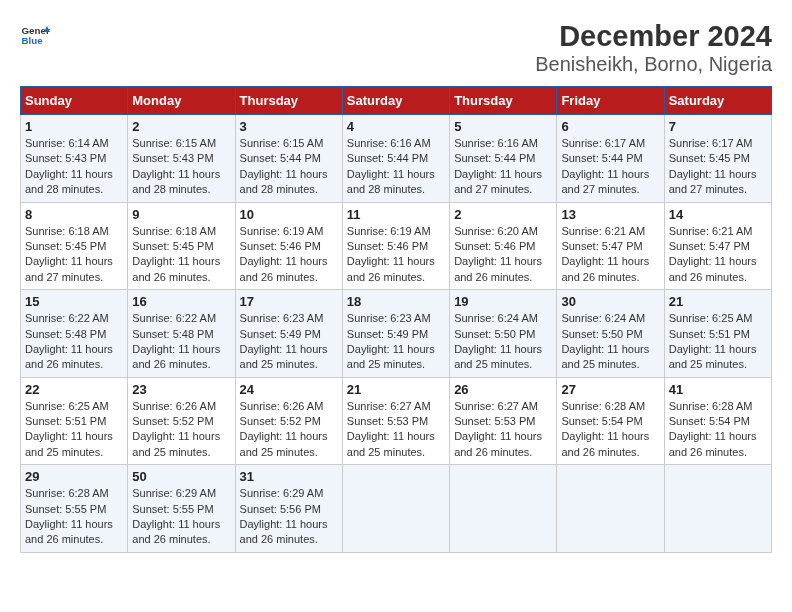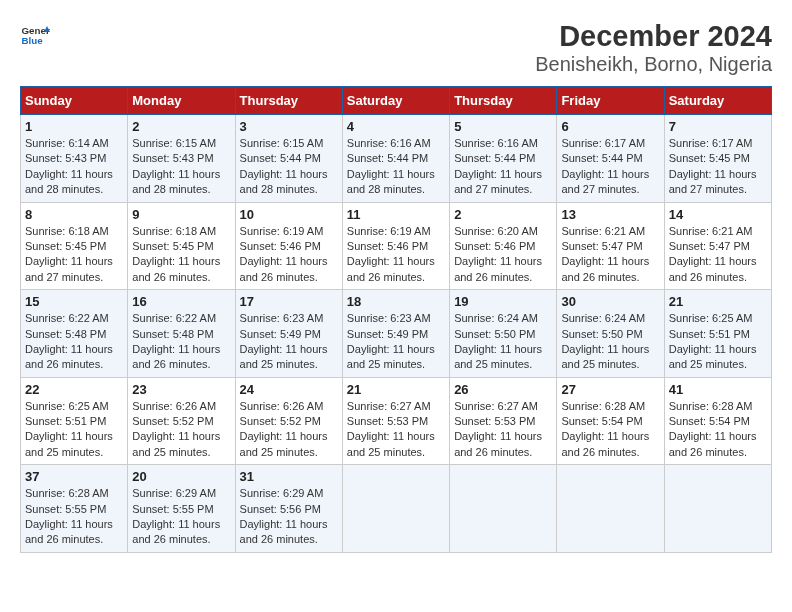--- a/index.html
+++ b/index.html
@@ -337,29 +337,29 @@
           <span class="day-number">41</span>
           <div class="day-info">
             Sunrise: 6:28 AM<br>
             Sunset: 5:54 PM<br>
             Daylight: 11 hours and 26 minutes.
           </div>
         </td>
       </tr>
       <tr>
         <td>
-          <span class="day-number">37</span>
+          <span class="day-number">29</span>
           <div class="day-info">
             Sunrise: 6:28 AM<br>
             Sunset: 5:55 PM<br>
             Daylight: 11 hours and 26 minutes.
           </div>
         </td>
         <td>
-          <span class="day-number">20</span>
+          <span class="day-number">50</span>
           <div class="day-info">
             Sunrise: 6:29 AM<br>
             Sunset: 5:55 PM<br>
             Daylight: 11 hours and 26 minutes.
           </div>
         </td>
         <td>
           <span class="day-number">31</span>
           <div class="day-info">
             Sunrise: 6:29 AM<br>

